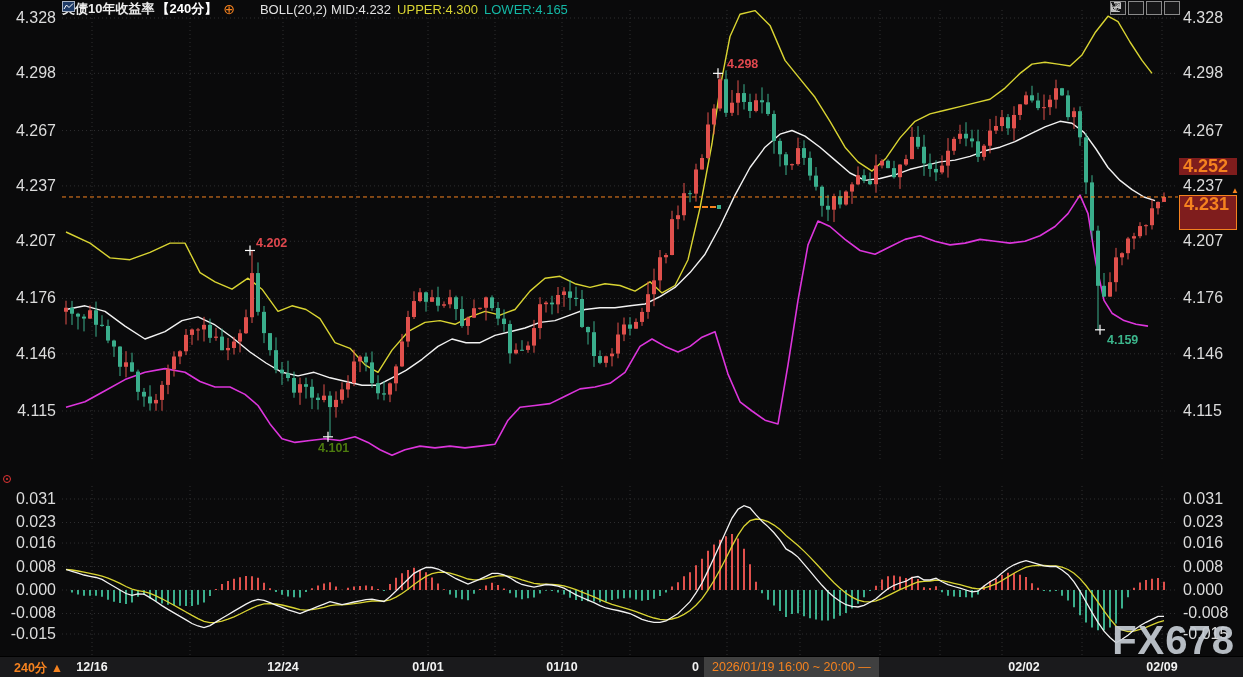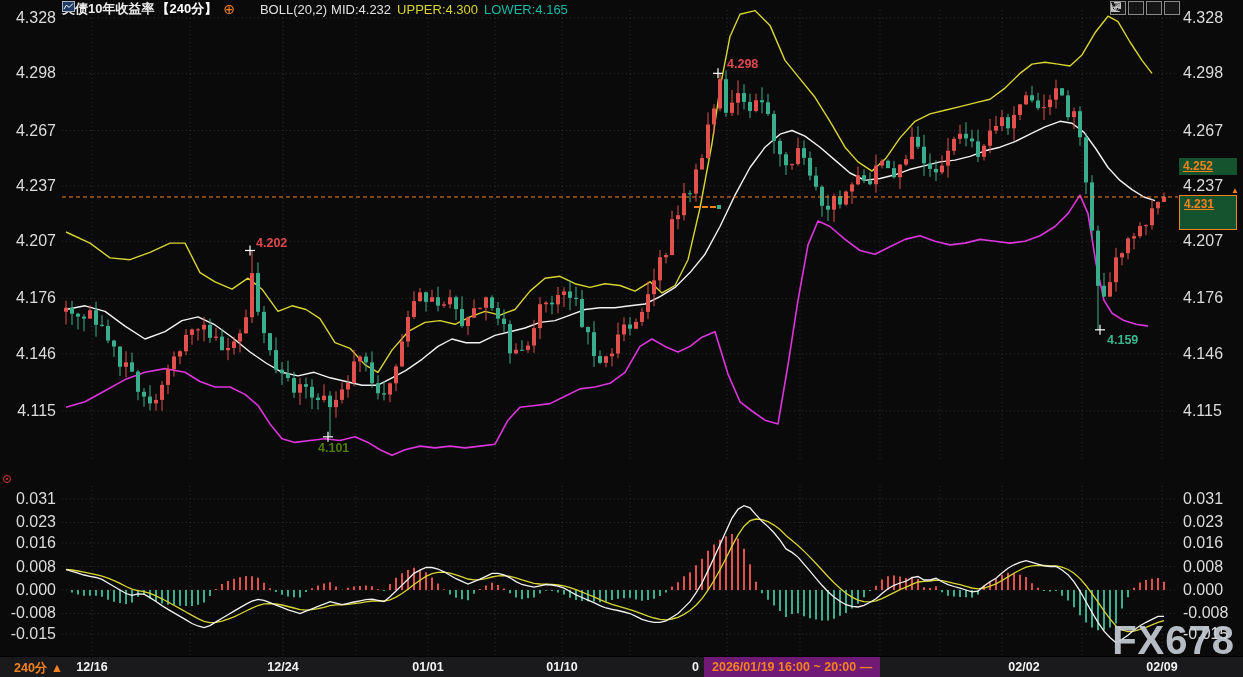--- a/index.html
+++ b/index.html
@@ -14,34 +14,34 @@
   .t-plain{color:#e2e2e2;}
   .t-yellow{color:#d9d432;}
   .t-magenta{color:#14b8a6;}
   .oplus{color:#f5821f;font-size:14px;line-height:12px;}
   .mini-chart-icon{display:inline-block;width:13px;height:11px;}
   .toolbar{position:absolute;left:1110px;top:1px;display:flex;gap:2px;}
   .tool-btn{width:16px;height:14px;background:#161617;border:1px solid #8a8a8a;display:flex;
             align-items:center;justify-content:center;box-sizing:border-box;}
   .axis-label{position:absolute;font-size:16px;color:#dcdcdc;line-height:14px;}
   .axis-left{width:54px;text-align:right;}
-  .badge{position:absolute;left:1179px;width:58px;height:17px;background:#14532d;color:#f5821f;
-         font-size:12px;font-weight:bold;line-height:17px;padding-left:4px;box-sizing:border-box;text-decoration:underline;}
+  .badge{position:absolute;left:1179px;width:58px;height:17px;background:#7f1d1d;color:#f5821f;
+         font-size:18px;font-weight:bold;line-height:17px;padding-left:4px;box-sizing:border-box;}
   .badge-current{border:1px solid #f5821f;height:35px;line-height:16px;}
   .price-pointer{position:absolute;left:1231px;top:186px;color:#f5821f;font-size:8px;}
   .annotation{position:absolute;font-size:12.5px;font-weight:bold;white-space:nowrap;}
   .macd-header{position:absolute;left:66px;top:464px;font-size:13px;display:flex;gap:8px;white-space:nowrap;}
   .record-dot{position:absolute;left:3px;top:475px;width:8px;height:8px;border:1.5px solid #e03434;
               border-radius:50%;box-sizing:border-box;}
   .record-dot:after{content:"";position:absolute;left:1.5px;top:1.5px;width:2px;height:2px;background:#e03434;border-radius:50%;}
   .bottom-bar{position:absolute;left:0;top:656px;width:1243px;height:21px;background:#1a1a1c;border-top:1px solid #000;}
   .period-ctl{position:absolute;left:14px;top:3px;color:#f5821f;font-size:12.5px;font-weight:bold;pointer-events:auto;}
   .x-tick{position:absolute;top:3px;transform:translateX(-50%);color:#f2f2f2;font-size:12.5px;font-weight:bold;}
-  .x-tooltip{position:absolute;left:704px;top:0px;height:21px;background:#701a75;color:#f5821f;
-             font-size:12.5px;font-weight:bold;line-height:21px;padding:0 8px;}
+  .x-tooltip{position:absolute;left:704px;top:0px;height:21px;background:#404040;color:#f5821f;
+             font-size:12.5px;font-weight:normal;line-height:21px;padding:0 8px;}
   .tooltip-prefix{position:absolute;left:692px;top:3px;color:#f2f2f2;font-size:12.5px;font-weight:bold;}
   .watermark{position:absolute;right:8px;bottom:14px;font-size:40px;font-weight:600;letter-spacing:1px;
              color:rgba(198,204,212,0.92);z-index:5;}
   .mini-marker{position:absolute;left:694px;top:206px;width:22px;height:3px;
                border-top:2px dashed #f5821f;}
   .mini-marker-dot{position:absolute;left:717px;top:205px;width:4px;height:4px;background:#3aae8c;}
 </style>
 </head>
 <body>
 

